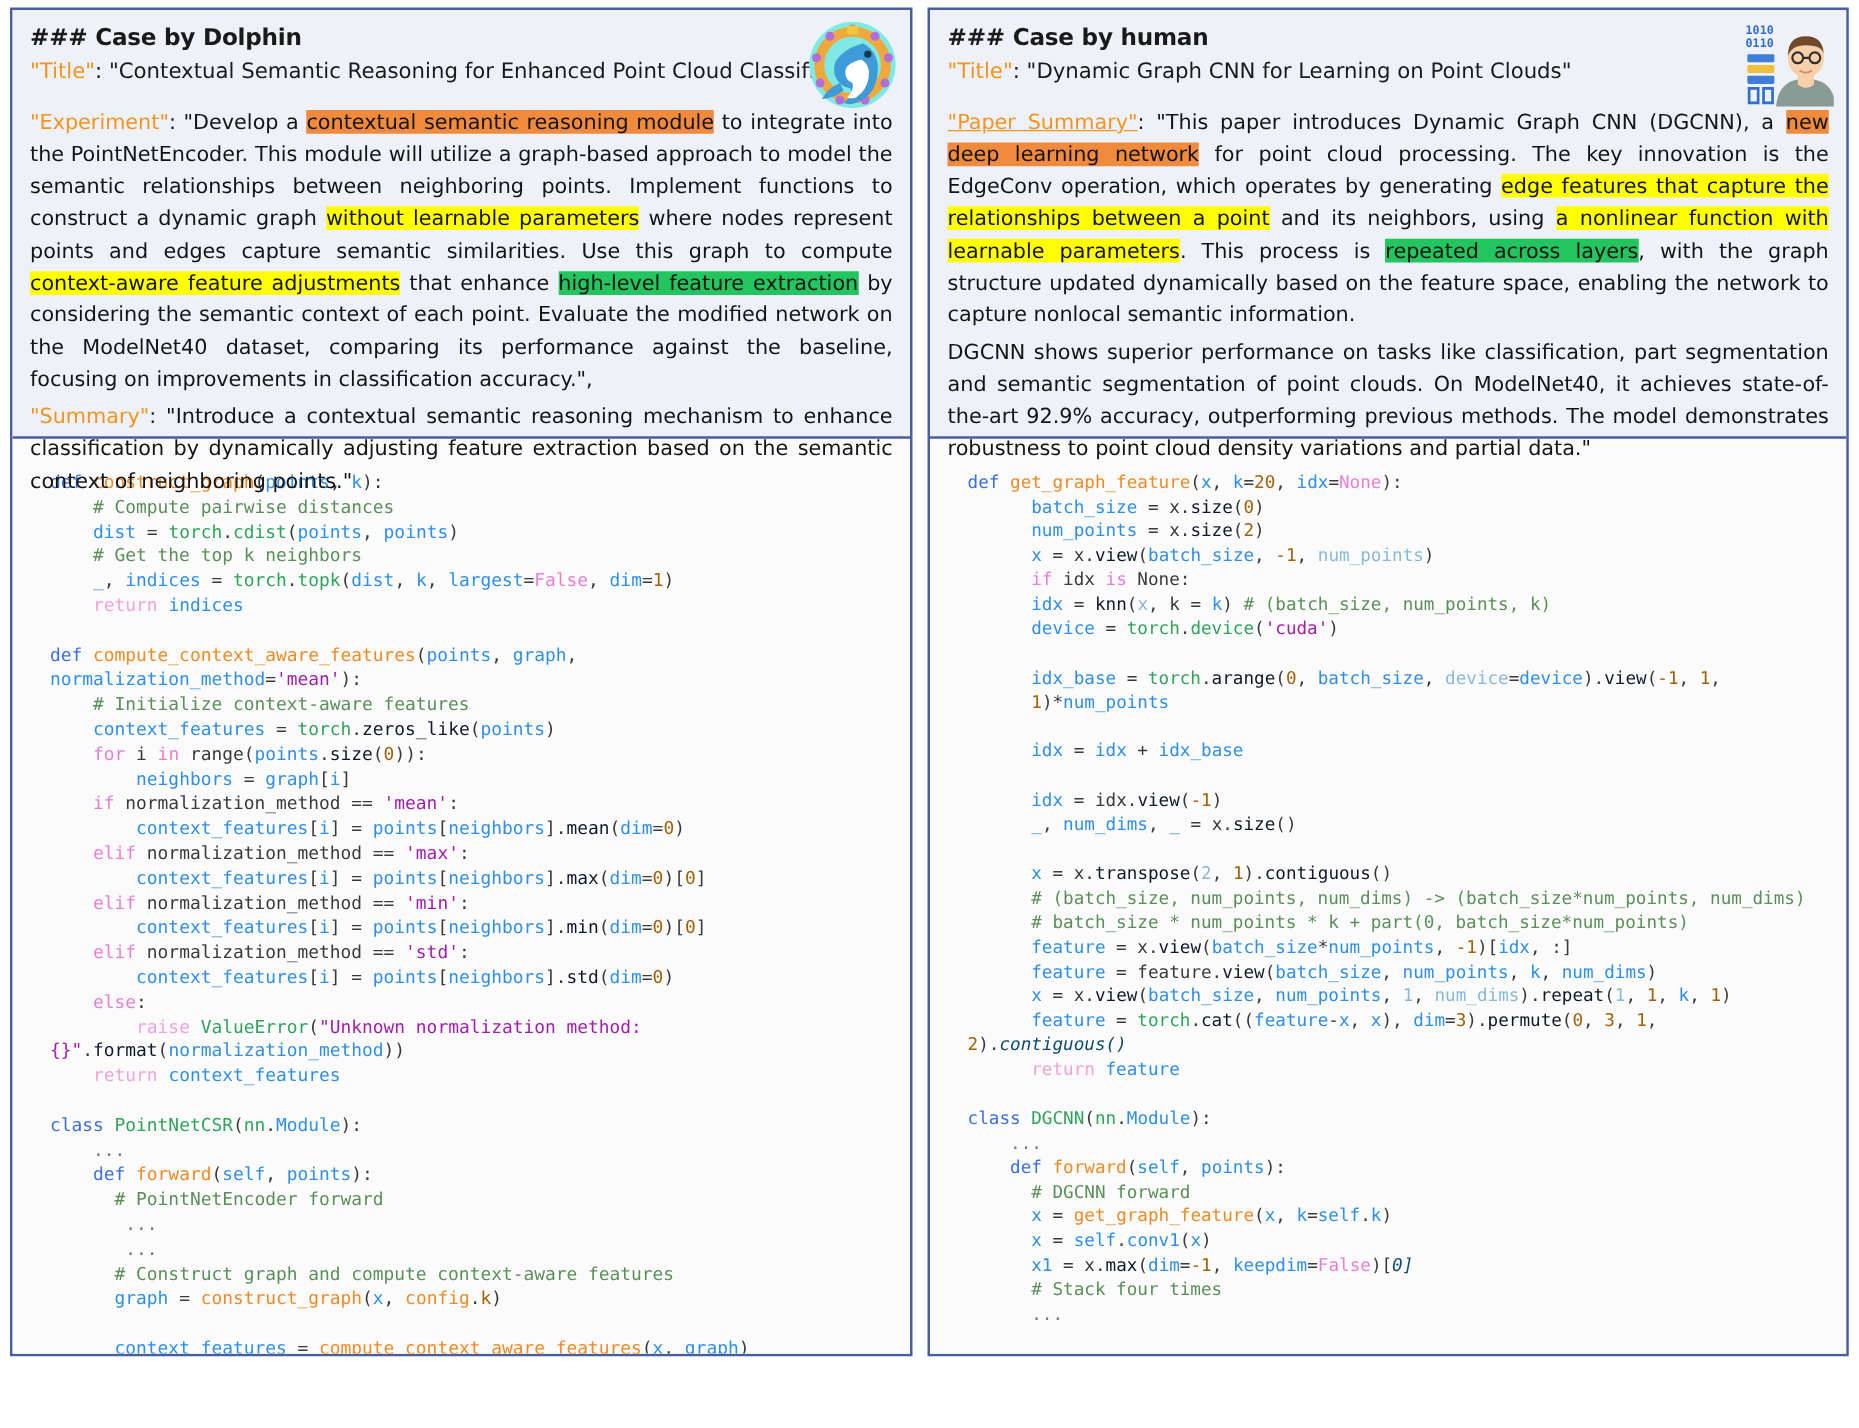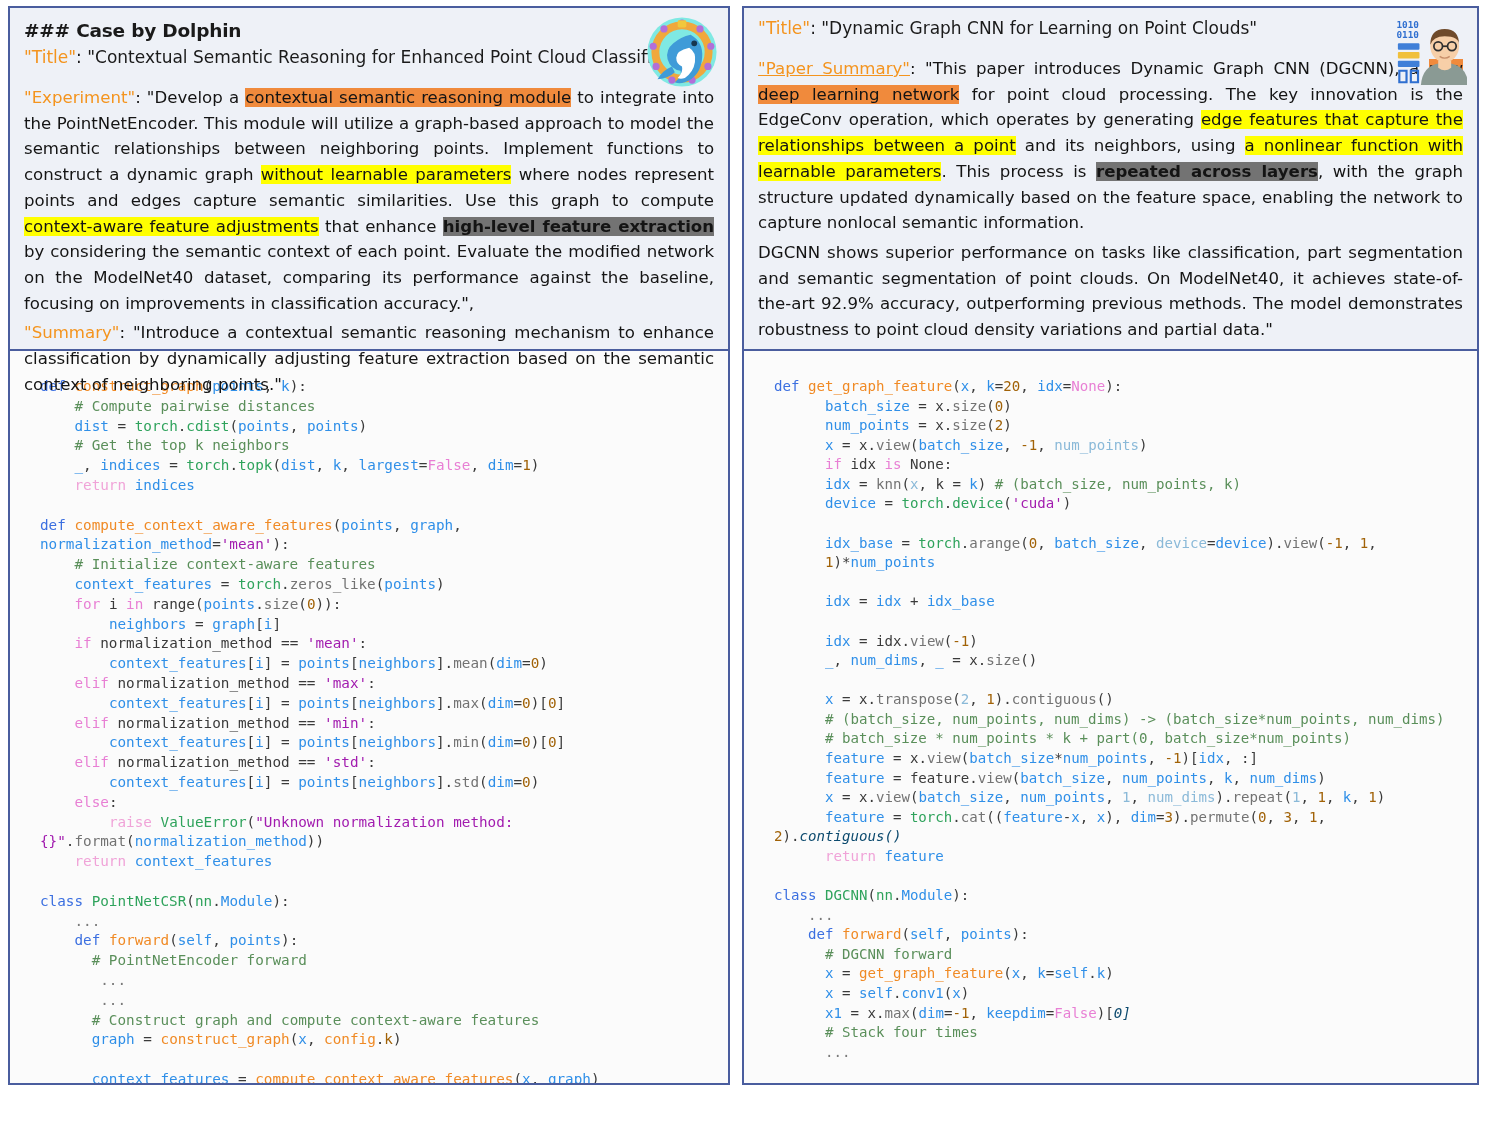--- a/index.html
+++ b/index.html
@@ -66,21 +66,21 @@
   .para {
     font-size: 16.6px;
     line-height: 1.55;
     color: #141414;
     text-align: justify;
     margin: 18px 2px 0 2px;
   }
   .para.tight { margin-top: 4px; }
   .hl-orange { background: #f08a3c; }
   .hl-yellow { background: #ffff00; }
-  .hl-cyan   { background: #737373; font-weight: bold; }
+  .hl-cyan   { background: #22c55e; }
 
   .code-box {
     flex: 1 1 auto;
     background: #fbfbfb;
     padding: 10px 12px 8px 14px;
     overflow: hidden;
   }
   pre.code {
     margin: 16px;
     font-family: "DejaVu Sans Mono", monospace;
@@ -91,21 +91,21 @@
     color: #3a3a3a;
   }
   .panel.right pre.code { font-size: 14.1px; line-height: 1.39; }
 
   
   .t-kw      { color: #e87fd4; }
   .t-kw2     { color: #3b6fe0; }
   .t-fn      { color: #f08a25; }
   .t-var     { color: #2f8fe8; }
   .t-mod     { color: #2fa35c; }
-  .t-attr    { color: #737373; }
+  .t-attr    { color: #0f172a; }
   .t-num     { color: #a16207; }
   .t-str     { color: #a21caf; }
   .t-cmt     { color: #5a8f5a; }
   .t-ret     { color: #f0a3d8; }
   .t-pl      { color: #8ab9d8; }
   .t-plain   { color: #3a3a3a; }
   .t-cls     { color: #2fa35c; }
   .t-dots    { color: #7a7a7a; }
   .t-gray    { color: #0c4a6e; font-style: italic; }
 
@@ -218,20 +218,21 @@
           <ellipse cx="69" cy="42" rx="20" ry="22" fill="#f7cfa8"></ellipse>
           <path d="M49 40 q0 -22 20 -22 q20 0 20 22 q0 -12 -20 -12 q-16 0 -20 12 z" fill="#6f4a2a"></path>
           <g fill="none" stroke="#2f2f2f" stroke-width="2.4">
             <circle cx="60" cy="42" r="6"></circle>
               <circle cx="79" cy="42" r="6"></circle>
             <line x1="66" y1="42" x2="73" y2="42"></line>
           </g>
           <path d="M62 56 q7 5 14 0" stroke="#c98f6a" stroke-width="2" fill="none"></path>
         </svg>
 
+        <div class="heading">### Case by human</div>
 
         <div class="subline"><span class="key">"Title"</span><span>: "Dynamic Graph CNN for Learning on Point Clouds"</span></div>
 
         <div class="para"><span class="key underline">"Paper Summary"</span><span><span>: "This paper introduces Dynamic Graph CNN (DGCNN), a </span><span class="hl-orange">new deep learning network</span><span> for point cloud processing. The key innovation is the EdgeConv operation, which operates by generating </span><span class="hl-yellow">edge features that capture the relationships between a point</span><span> and its neighbors, using </span><span class="hl-yellow">a nonlinear function with learnable parameters</span><span>. This process is </span><span class="hl-cyan">repeated across layers</span><span>, with the graph structure updated dynamically based on the feature space, enabling the network to capture nonlocal semantic information.</span></span></div>
 
         <div class="para tight">DGCNN shows superior performance on tasks like classification, part segmentation and semantic segmentation of point clouds. On ModelNet40, it achieves state-of-the-art 92.9% accuracy, outperforming previous methods. The model demonstrates robustness to point cloud density variations and partial data."</div>
       </div>
 
       <div class="code-box">
         <pre class="code"><span class="t-kw2">def </span><span class="t-fn">get_graph_feature</span><span class="t-plain">(</span><span class="t-var">x</span><span class="t-plain">, </span><span class="t-var">k</span><span class="t-plain">=</span><span class="t-num">20</span><span class="t-plain">, </span><span class="t-var">idx</span><span class="t-plain">=</span><span class="t-kw">None</span><span class="t-plain">):</span>

